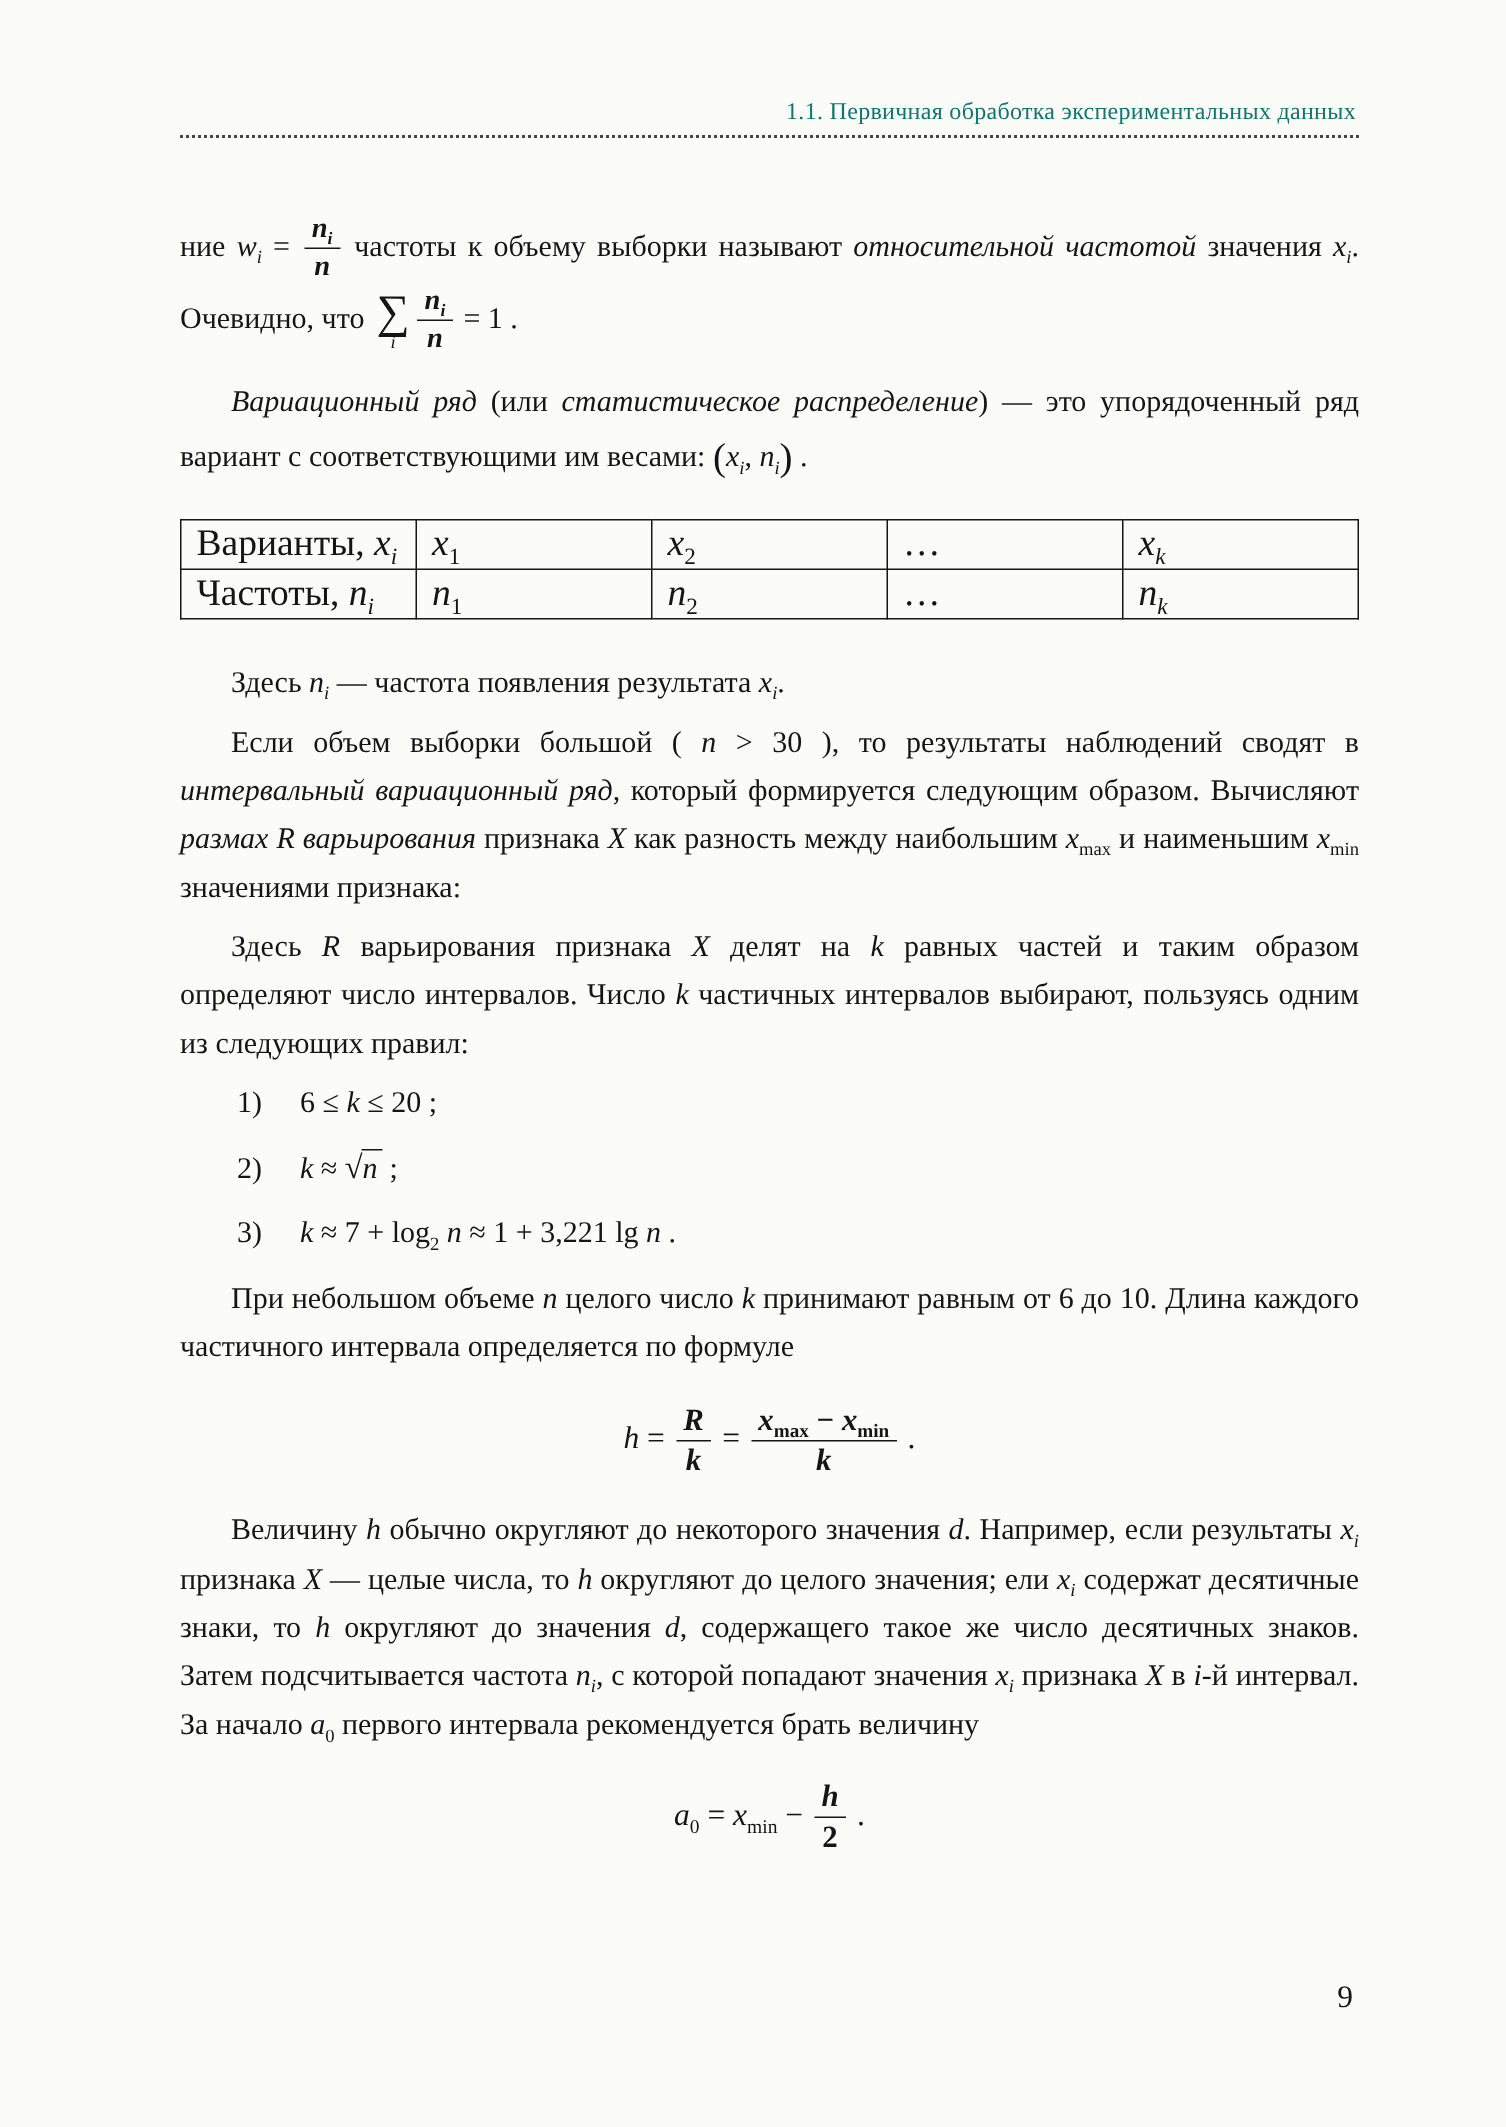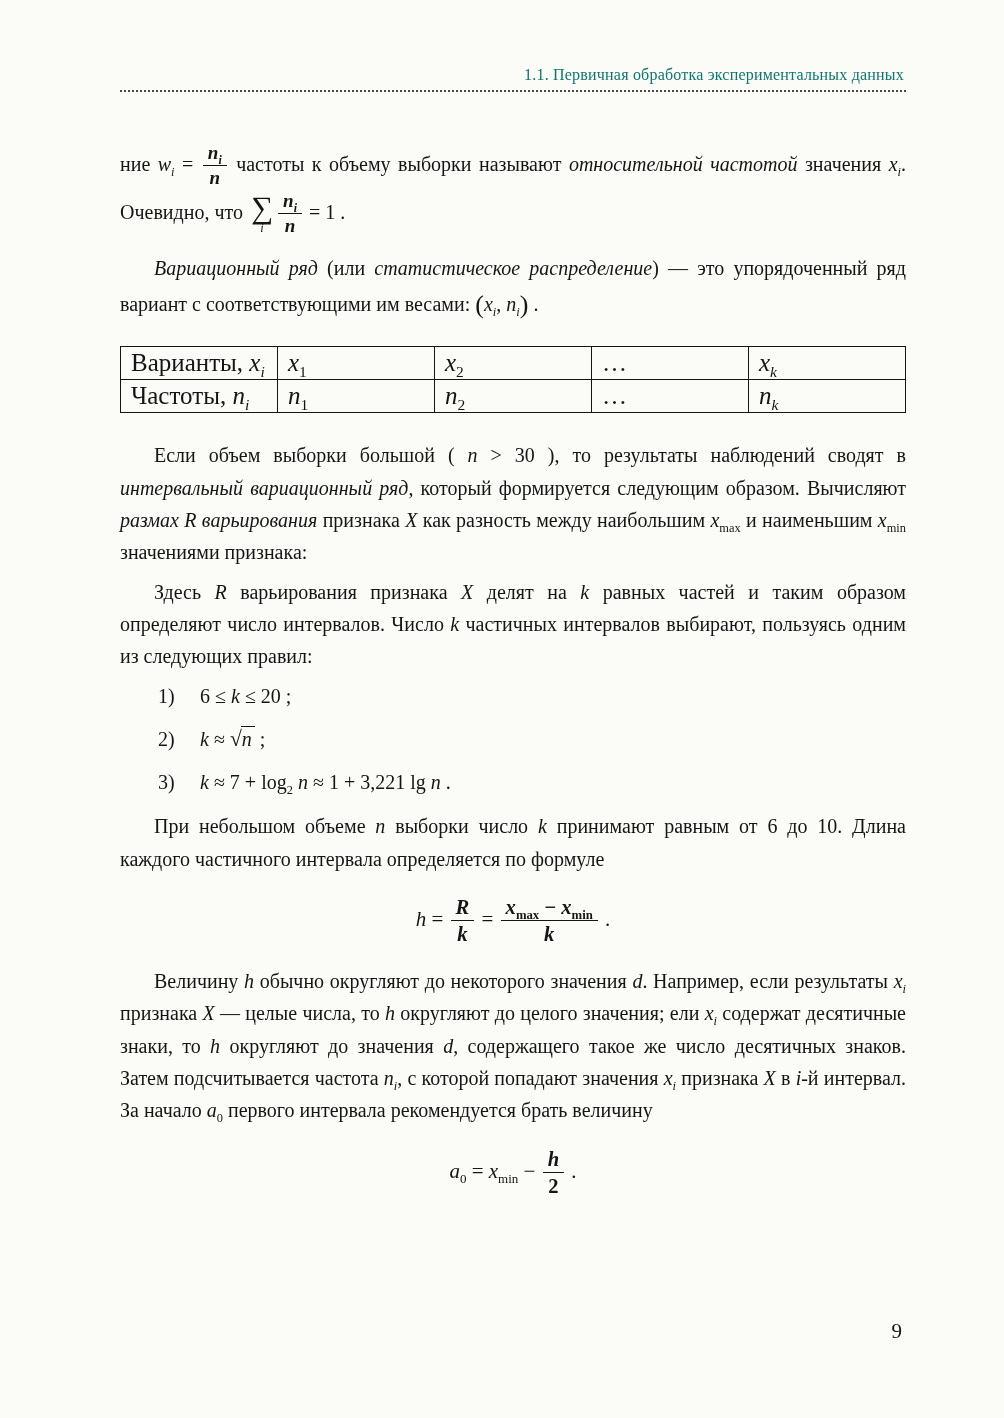--- a/index.html
+++ b/index.html
@@ -84,20 +84,21 @@
         <tr>
           <td class="first"><span>Частоты, </span><span class="it">n</span><sub class="it">i</sub></td>
           <td class="center"><span class="it">n</span><sub>1</sub></td>
           <td class="center"><span class="it">n</span><sub>2</sub></td>
           <td class="center">…</td>
           <td class="center"><span class="it">n</span><sub class="it">k</sub></td>
         </tr>
       </tbody>
     </table>
 
+    <p class="para ind"><span>Здесь </span><span class="it">n</span><sub class="it">i</sub><span> — частота появления результата </span><span class="it">x</span><sub class="it">i</sub><span>.</span></p>
 
     <p class="para ind"><span>Если объем выборки большой ( </span><span class="it">n</span><span> &gt; 30</span><span> ), то результаты наблюдений сво­дят в </span><span class="it">интервальный вариационный ряд</span><span>, который формируется следующим об­разом. Вычисляют </span><span class="it">размах R варьирования</span><span> признака </span><span class="it">X</span><span> как разность между наи­большим </span><span class="it">x</span><sub>max</sub><span> и наименьшим </span><span class="it">x</span><sub>min</sub><span> значениями признака:</span></p>
 
 
     <p class="para ind"><span>Здесь </span><span class="it">R</span><span> варьирования признака </span><span class="it">X</span><span> делят на </span><span class="it">k</span><span> равных частей и таким об­разом определяют число интервалов. Число </span><span class="it">k</span><span> частичных интервалов выби­рают, пользуясь одним из следующих правил:</span></p>
 
     <div class="list">
       <div class="list-row">
           <span class="num">1)</span>
           <span><span>6 ≤ </span><span class="it">k</span><span> ≤ 20 ;</span></span>
@@ -105,21 +106,21 @@
       <div class="list-row">
           <span class="num">2)</span>
           <span><span class="it">k</span><span> ≈ </span><span class="sqrt"><span class="rad">√</span><span class="bar"><span class="it">n</span></span></span><span> ;</span></span>
         </div>
       <div class="list-row">
           <span class="num">3)</span>
           <span><span class="it">k</span><span> ≈ 7 + log</span><sub>2</sub><span>&nbsp;</span><span class="it">n</span><span> ≈ 1 + 3,221 lg </span><span class="it">n</span><span> .</span></span>
         </div>
     </div>
 
-    <p class="para ind"><span>При небольшом объеме </span><span class="it">n</span><span> выборки число </span><span class="it">k</span><span> принимают равным от 6 до 10. Длина каждого частичного интервала определяется по формуле</span></p>
+    <p class="para ind"><span>При небольшом объеме </span><span class="it">n</span><span> целого число </span><span class="it">k</span><span> принимают равным от 6 до 10. Длина каждого частичного интервала определяется по формуле</span></p>
 
     <div class="formula"><span class="it">h</span><span> = </span><span class="frac"><span class="num"><span class="it">R</span></span><span class="den"><span class="it">k</span></span></span><span> = </span><span class="frac"><span class="num"><span class="it">x</span><sub>max</sub><span> − </span><span class="it">x</span><sub>min</sub></span><span class="den"><span class="it">k</span></span></span><span> .</span></div>
 
     <p class="para ind"><span>Величину </span><span class="it">h</span><span> обычно округляют до некоторого значения </span><span class="it">d</span><span>. Например, если результаты </span><span class="it">x</span><sub class="it">i</sub><span> признака </span><span class="it">X</span><span> — целые числа, то </span><span class="it">h</span><span> округляют до целого значения; ели </span><span class="it">x</span><sub class="it">i</sub><span> содержат десятичные знаки, то </span><span class="it">h</span><span> округляют до значения </span><span class="it">d</span><span>, содержа­щего такое же число десятичных знаков. Затем подсчитывается частота </span><span class="it">n</span><sub class="it">i</sub><span>, с которой попадают значения </span><span class="it">x</span><sub class="it">i</sub><span> признака </span><span class="it">X</span><span> в </span><span class="it">i</span><span>-й интервал. За начало </span><span class="it">a</span><sub>0</sub><span> пер­вого интервала рекомендуется брать величину</span></p>
 
     <div class="formula"><span class="it">a</span><sub>0</sub><span> = </span><span class="it">x</span><sub>min</sub><span> − </span><span class="frac"><span class="num"><span class="it">h</span></span><span class="den"><span>2</span></span></span><span> .</span></div>
 
   </div>
 </div>
 

